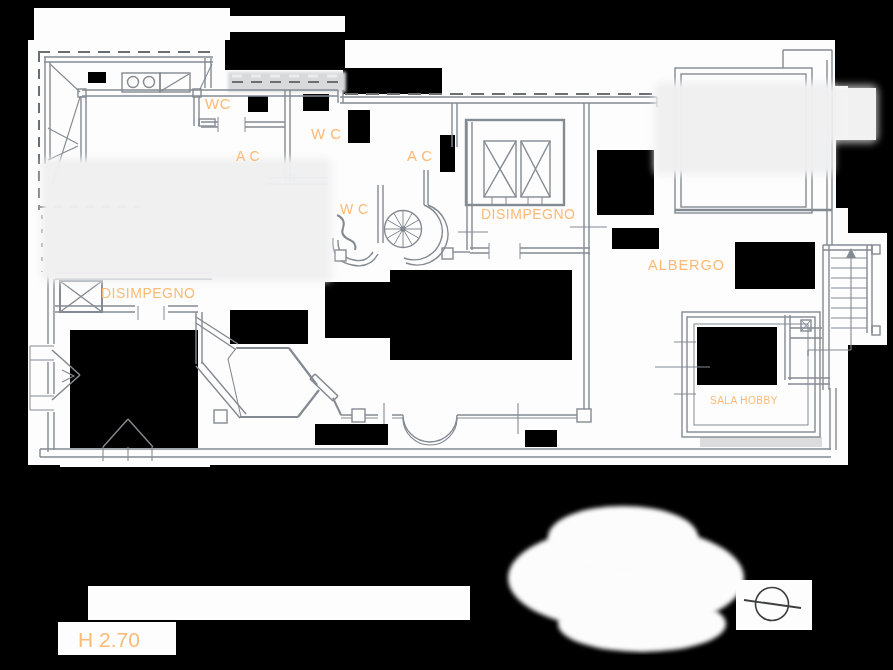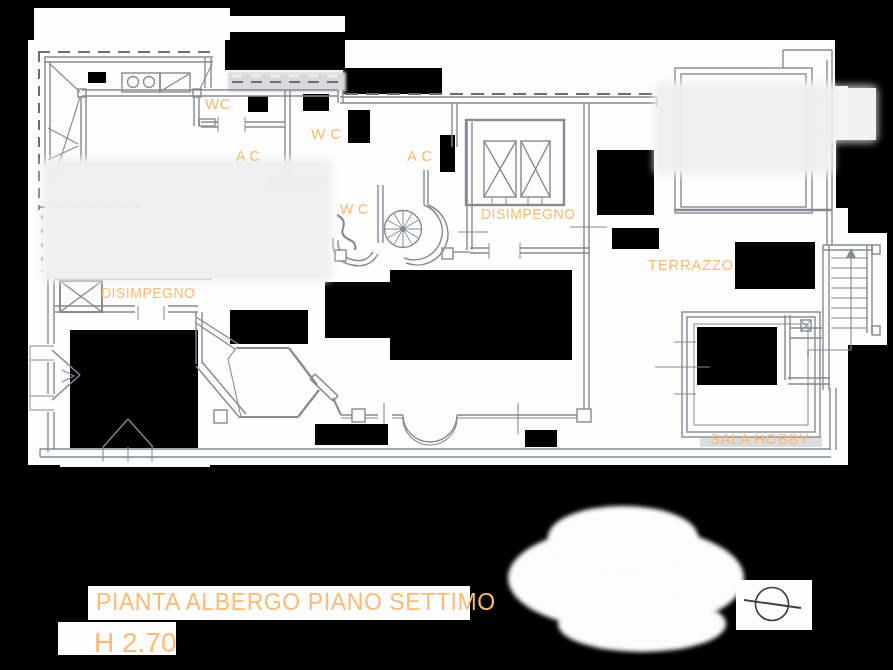--- a/index.html
+++ b/index.html
@@ -8,21 +8,21 @@
   .abs{position:absolute;}
   .wp{position:absolute;background:#fdfdfd;}
   .bp{position:absolute;background:#000;}
   .soft{filter:blur(1.5px);}
   .redaction{position:absolute;background:rgba(240,240,241,.97);border-radius:3px;
              box-shadow:0 0 7px 4px rgba(240,240,241,.9);filter:blur(1px);}
   .blob{position:absolute;background:#fcfcfc;border-radius:50%;filter:blur(2px);}
   .lbl{position:absolute;color:#fdba74;white-space:nowrap;line-height:1;}
   .room-lbl{font-size:14px;letter-spacing:.5px;}
   .caption-title{font-size:23px;letter-spacing:.6px;}
-  .caption-h{font-size:28px;margin-left:16px;}
+  .caption-h{font-size:21px;}
   svg{position:absolute;left:0;top:0;}
 </style>
 </head>
 <body>
 
 <div class="stage">
 
   <div class="wp" style="left:28px;top:40px;width:820px;height:425px;"></div>
   <div class="wp" style="left:34px;top:8px;width:196px;height:45px;"></div>
   <div class="wp" style="left:230px;top:16px;width:115px;height:16px;"></div>
@@ -191,20 +191,19 @@
   <div class="redaction" style="left:658px;top:86px;width:172px;height:85px;"></div>
   <div class="redaction" style="left:830px;top:89px;width:44px;height:50px;opacity:.8;"></div>
 
   <div class="lbl room-lbl" style="left:205px;top:96px;font-size:15px;">WC</div>
   <div class="lbl room-lbl" style="left:311px;top:126px;font-size:15px;">W C</div>
   <div class="lbl room-lbl" style="left:236px;top:149px;">A C</div>
   <div class="lbl room-lbl" style="left:407px;top:148px;font-size:15px;">A C</div>
   <div class="lbl room-lbl" style="left:340px;top:202px;">W C</div>
   <div class="lbl room-lbl" style="left:481px;top:207px;">DISIMPEGNO</div>
   <div class="lbl room-lbl" style="left:101px;top:286px;">DISIMPEGNO</div>
-  <div class="lbl room-lbl" style="left:648px;top:258px;font-size:14.5px;letter-spacing:1px;">TERRAZZO</div>
-  <div class="lbl room-lbl" style="left:710px;top:396px;font-size:15px;margin-top:35px;">SALA HOBBY</div>
-
-  <div class="lbl caption-title" style="left:96px;top:591px;">PIANTA ALBERGO PIANO SETTIMO</div>
+  <div class="lbl room-lbl" style="left:648px;top:258px;font-size:14.5px;letter-spacing:1px;">ALBERGO</div>
+  <div class="lbl room-lbl" style="left:710px;top:396px;font-size:10px;">SALA HOBBY</div>
+
   <div class="lbl caption-h" style="left:78px;top:629px;">H 2.70</div>
 
   <div class="bp" style="left:0;top:655px;width:893px;height:15px;"></div>
 </div>
 
 </body></html>

